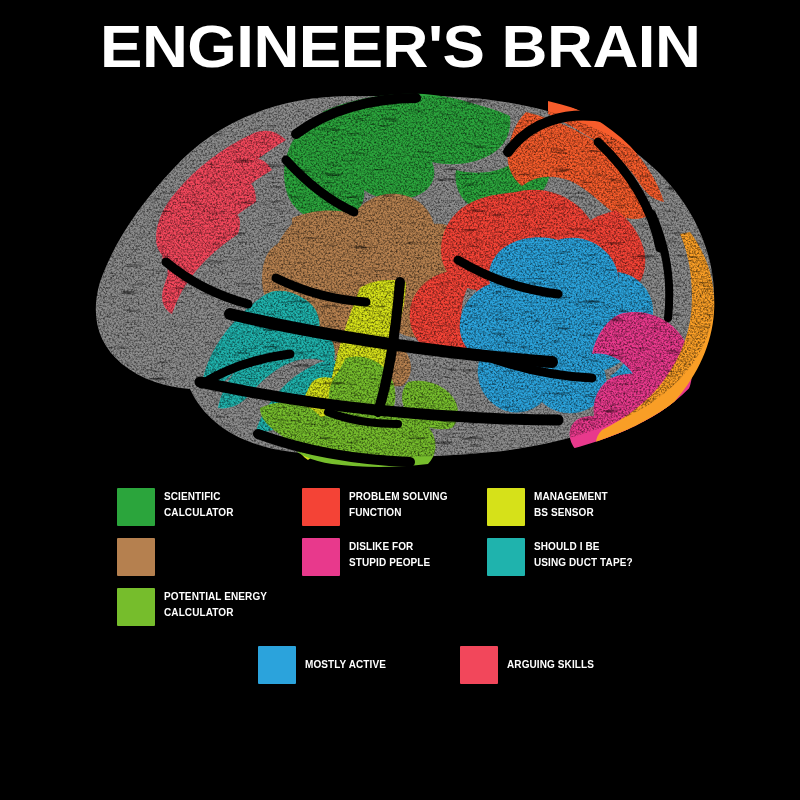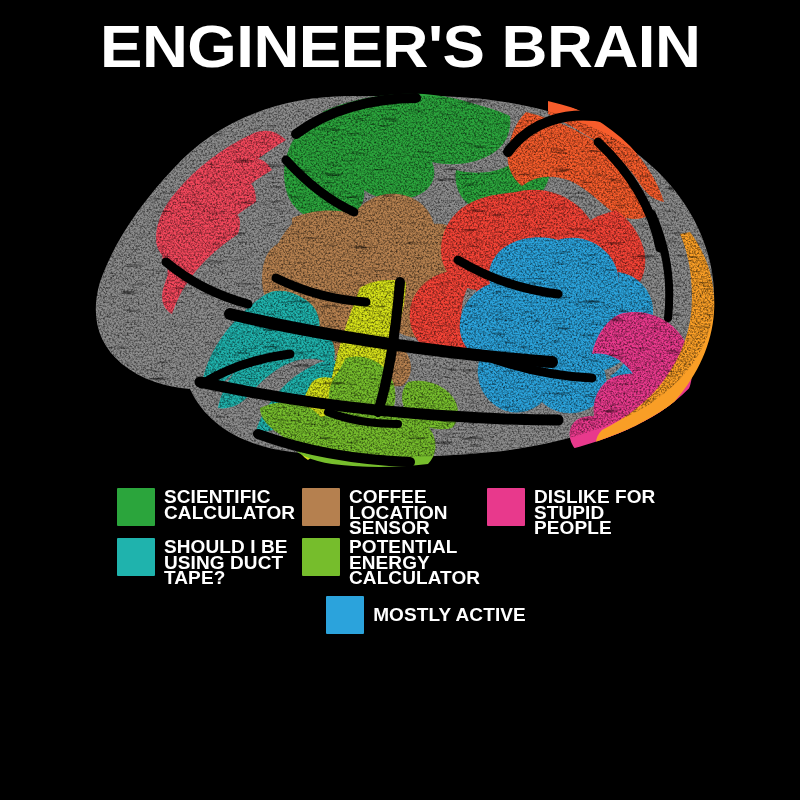--- a/index.html
+++ b/index.html
@@ -74,21 +74,21 @@
   .swatch {
     width: 38px;
     height: 38px;
     flex: 0 0 38px;
     border-radius: 1px;
   }
   .legend-label {
     color: #ffffff;
     font-family: "Liberation Sans", sans-serif;
     font-weight: bold;
-    font-size: 19px;
+    font-size: 10px;
     line-height: 15.5px;
     letter-spacing: 0.1px;
     padding-top: 1px;
     text-transform: uppercase;
     white-space: pre-line;
   }
   .legend-bottom {
     margin-top: 8px;
     display: flex;
     justify-content: center;
@@ -319,25 +319,33 @@
   </div>
 
   <div class="legend">
     <div class="legend-grid">
 
       <div class="legend-item">
         <div class="swatch" style="background:#2BA53C"></div>
         <div class="legend-label">SCIENTIFIC
 CALCULATOR</div>
       </div>
+      <div class="legend-item">
+        <div class="swatch" style="background:#F44336"></div>
+        <div class="legend-label">PROBLEM SOLVING
+FUNCTION</div>
+      </div>
+      <div class="legend-item">
+        <div class="swatch" style="background:#D6E119"></div>
+        <div class="legend-label">MANAGEMENT
+BS SENSOR</div>
+      </div>
 
       <div class="legend-item">
         <div class="swatch" style="background:#B5804F"></div>
-        <div class="legend-label">COFFEE LOCATION
-SENSOR</div>
       </div>
       <div class="legend-item">
         <div class="swatch" style="background:#E8398C"></div>
         <div class="legend-label">DISLIKE FOR
 STUPID PEOPLE</div>
       </div>
       <div class="legend-item">
         <div class="swatch" style="background:#1FB3AD"></div>
         <div class="legend-label">SHOULD I BE
 USING DUCT TAPE?</div>
@@ -348,16 +356,20 @@
         <div class="legend-label">POTENTIAL ENERGY
 CALCULATOR</div>
       </div>
     </div>
 
     <div class="legend-bottom">
       <div class="legend-item">
         <div class="swatch" style="background:#2BA3DC"></div>
         <div class="legend-label">MOSTLY ACTIVE</div>
       </div>
+      <div class="legend-item">
+        <div class="swatch" style="background:#F2475B"></div>
+        <div class="legend-label">ARGUING SKILLS</div>
+      </div>
     </div>
   </div>
 
 </div>
 
 </body></html>

